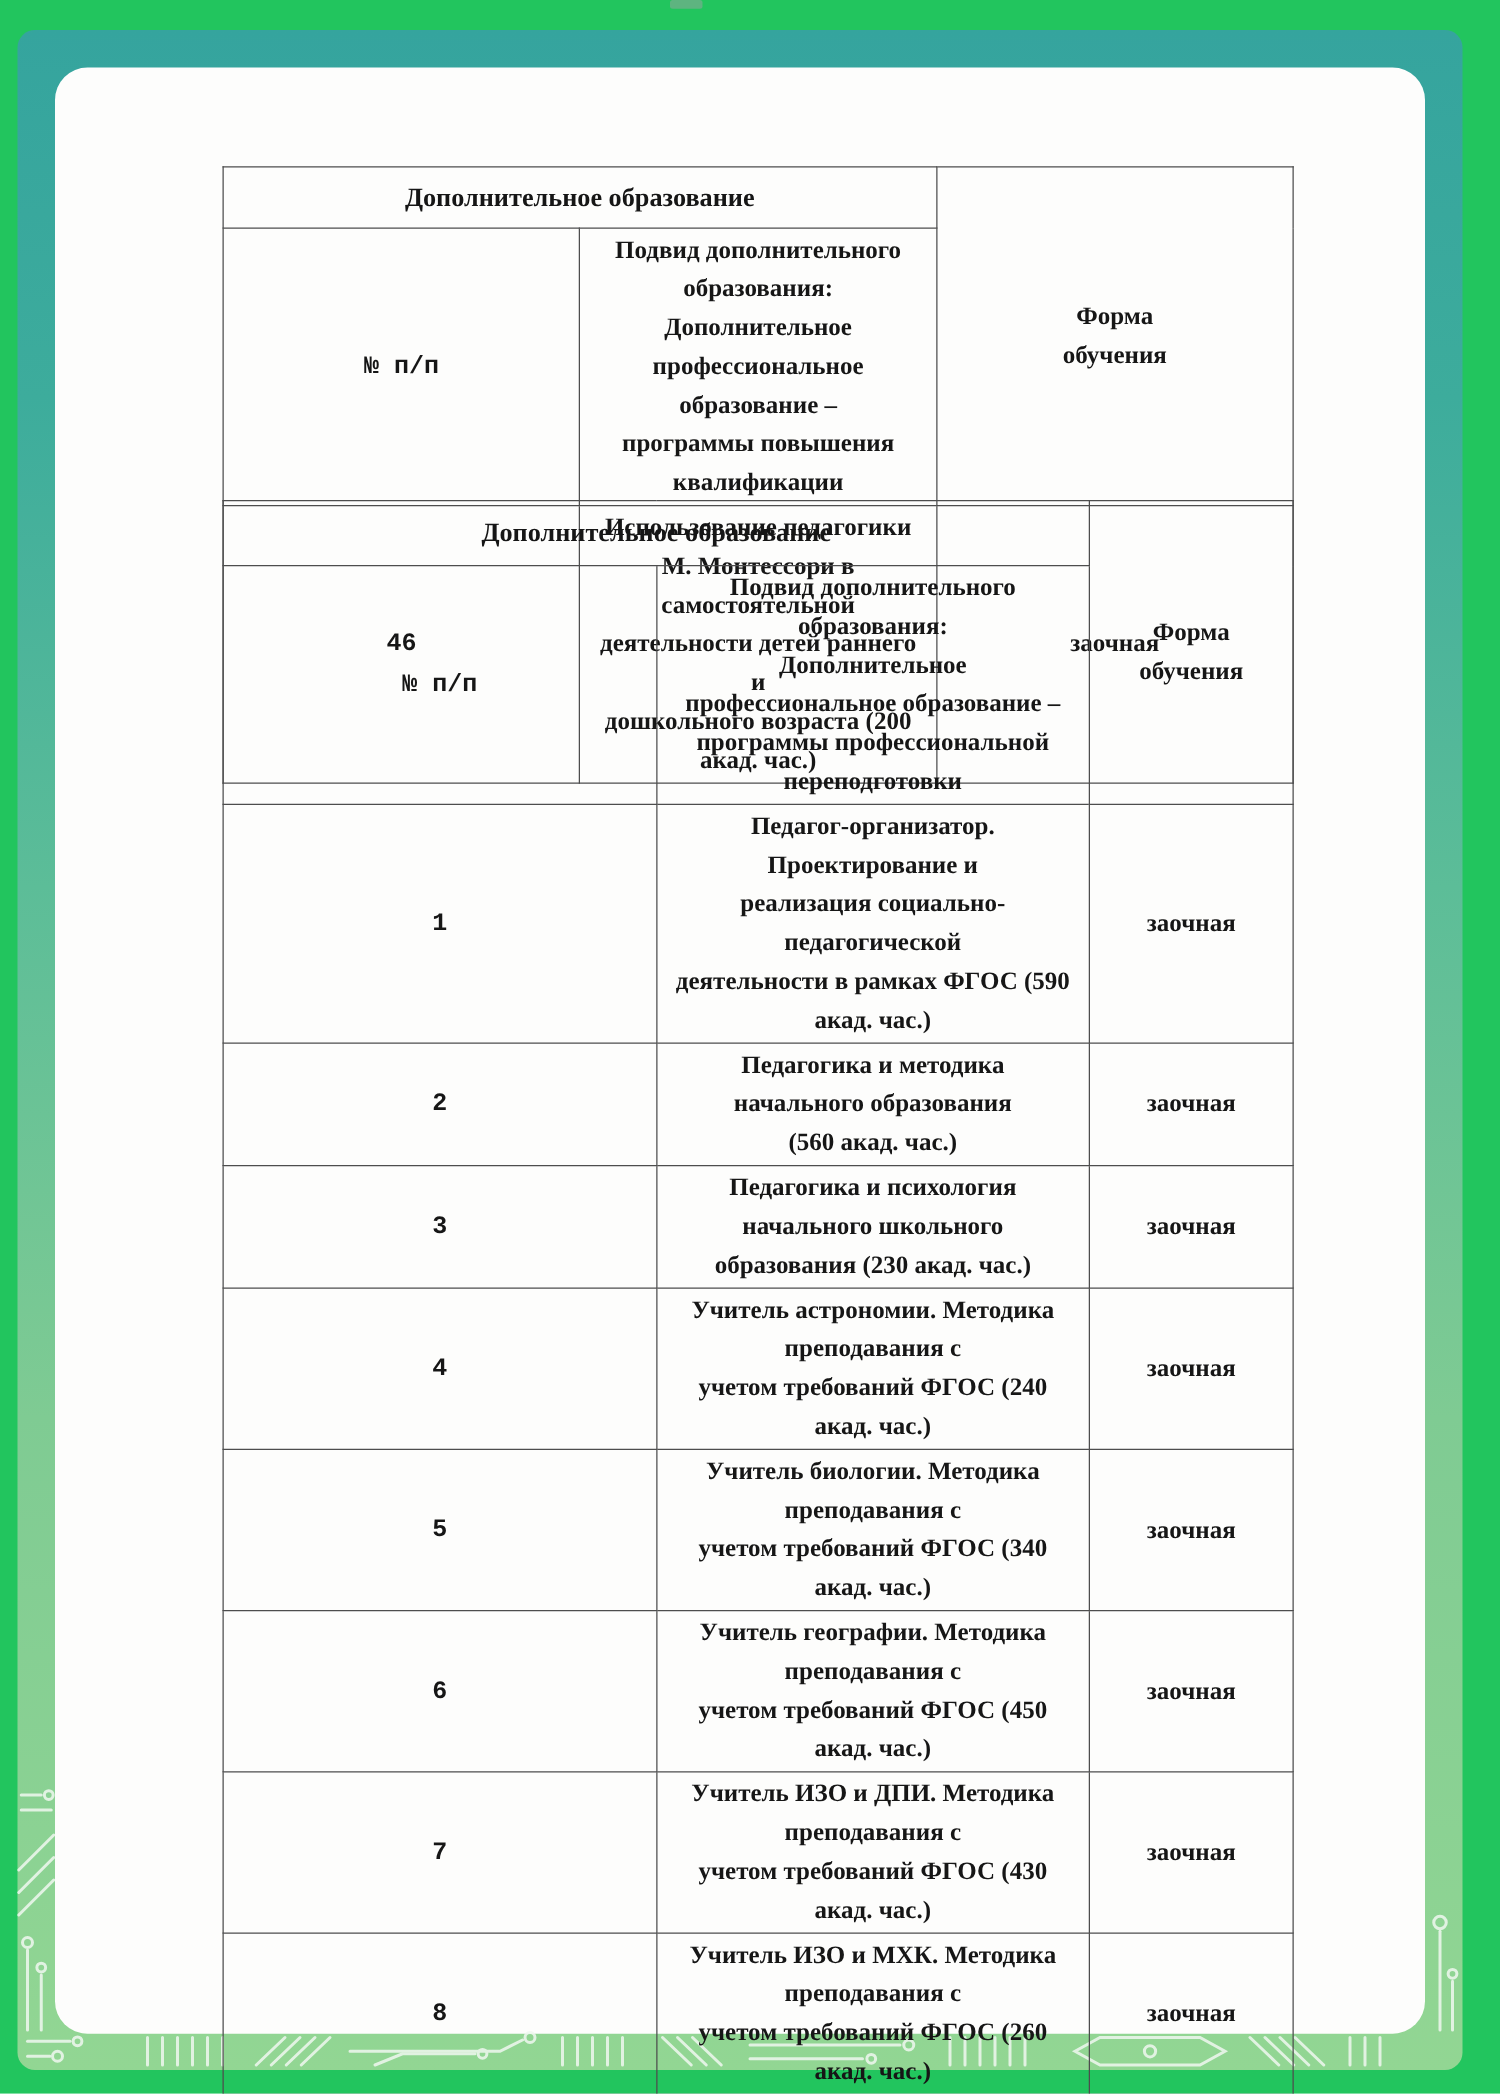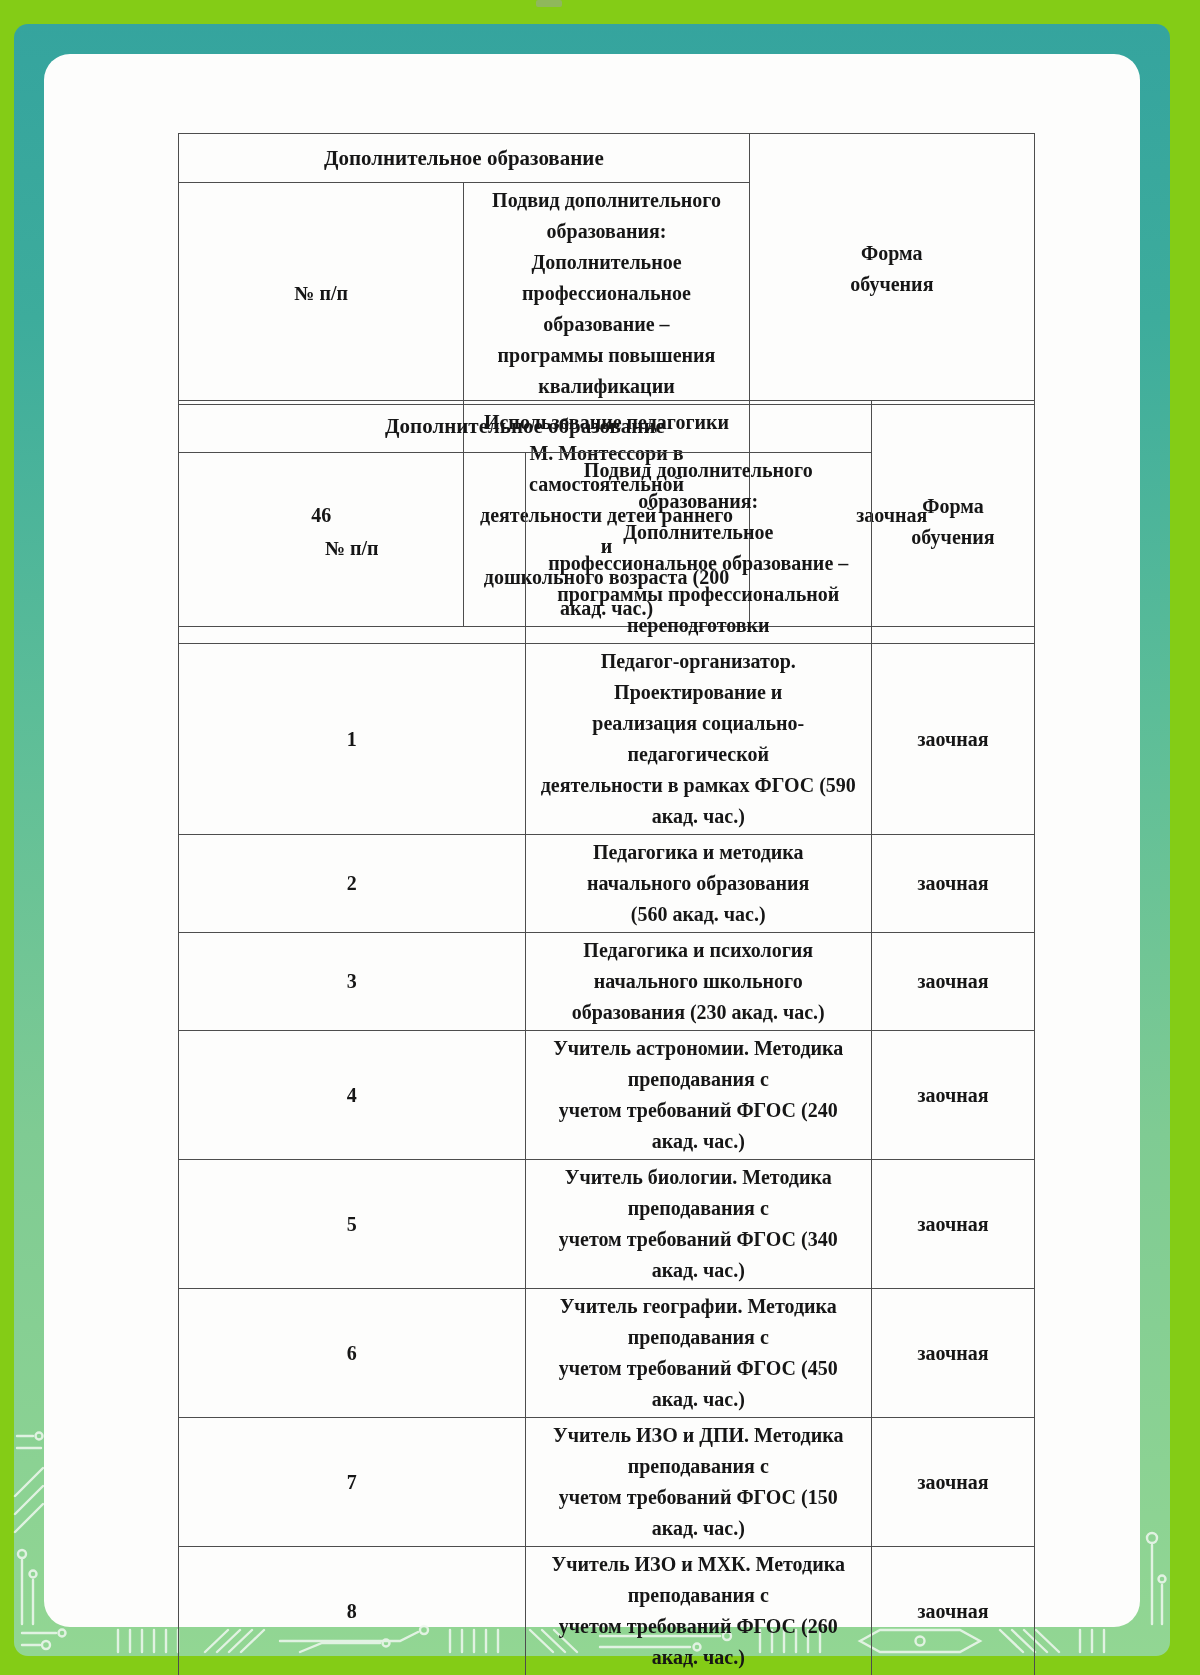--- a/index.html
+++ b/index.html
@@ -1,18 +1,18 @@
 <!DOCTYPE html>
 <html><head>
 <meta charset="utf-8">
 <style>
   html,body { margin:0; padding:0; background:#ffffff; }
   .page {
     position:relative; width:1200px; height:1675px;
-    background:#84cc16; overflow:hidden;
+    background:#22c55e; overflow:hidden;
     font-family:"Liberation Serif", serif;
   }
   
   .frame {
     position:absolute; left:14px; top:24px; width:1156px; height:1632px;
     border-radius:14px;
     background:linear-gradient(180deg,#35a49e 0%, #3dac9c 18%, #5cbd98 42%, #7fcb93 68%, #92d693 100%);
   }
   .frame-inner {
     position:absolute; left:30px; top:30px; right:30px; bottom:29px;
@@ -26,21 +26,21 @@
   
   table.doc {
     position:absolute; border-collapse:collapse; table-layout:fixed;
     width:857px; border:1.6px solid #3f3f3f;
     color:#161616; font-weight:bold; font-size:20px; line-height:31px;
   }
   table.doc td {
     border:1.3px solid #4d4d4d; text-align:center; vertical-align:middle;
     padding:2px 14px; white-space:pre-line;
   }
-  td.num { padding:2px 4px; }
+  td.num { padding:2px 4px;font-family:Liberation Mono, monospace; }
   .t1 { left:178px; top:133px; }
   .t2 { left:178px; top:400px; }
   .title-cell { font-size:21px; }
 </style>
 </head>
 <body>
 
 <div class="page">
 
   <div class="frame">
@@ -166,21 +166,21 @@
     </tr>
     <tr style="height:80px;">
       <td class="num">6</td>
       <td>Учитель географии. Методика преподавания с
 учетом требований ФГОС (450 акад. час.)</td>
       <td>заочная</td>
     </tr>
     <tr style="height:77px;">
       <td class="num">7</td>
       <td>Учитель ИЗО и ДПИ. Методика преподавания с
-учетом требований ФГОС (150 акад. час.)</td>
+учетом требований ФГОС (430 акад. час.)</td>
       <td>заочная</td>
     </tr>
     <tr style="height:78px;">
       <td class="num">8</td>
       <td>Учитель ИЗО и МХК. Методика преподавания с
 учетом требований ФГОС (260 акад. час.)</td>
       <td>заочная</td>
     </tr>
 
   </tbody>

